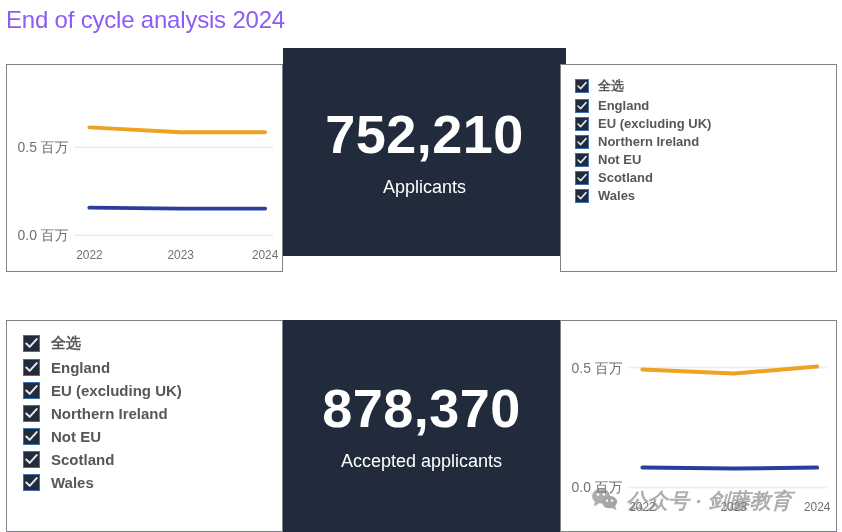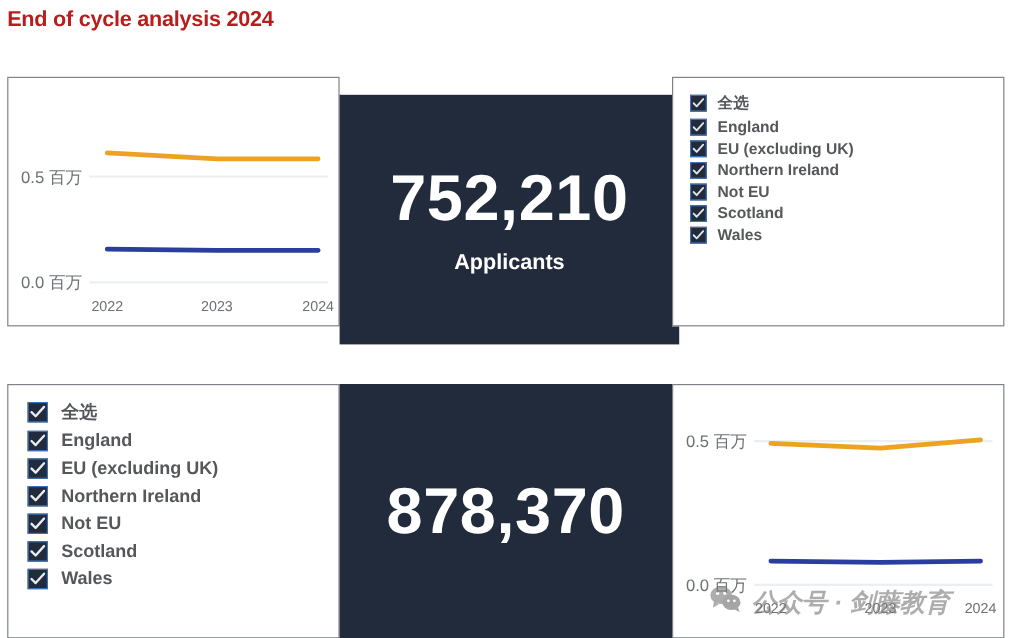--- a/index.html
+++ b/index.html
@@ -13,23 +13,23 @@
     font-family: "Liberation Sans", "DejaVu Sans", sans-serif;
     position: relative;
     overflow: hidden;
   }
 
   
   .page-title {
     position: absolute;
     left: 6px;
     top: 6px;
-    font-size: 18px;
-    font-weight: bold;
-    color: #b91c1c;
+    font-size: 24px;
+    font-weight: normal;
+    color: #8b5cf6;
     letter-spacing: -0.2px;
     white-space: nowrap;
   }
 
   
   .panel {
     position: absolute;
     box-sizing: border-box;
     background: #ffffff;
   }
@@ -52,21 +52,21 @@
   }
   .kpi-value {
     font-size: 54px;
     font-weight: bold;
     line-height: 1;
     letter-spacing: 0.5px;
   }
   .kpi-label {
     margin-top: 16px;
     font-size: 18px;
-    font-weight: bold;
+    font-weight: normal;
   }
 
   
   .check-list {
     height: 100%;
     box-sizing: border-box;
     padding: 12px 0 0 14px;
     display: flex;
     flex-direction: column;
     font-weight: bold;
@@ -153,21 +153,21 @@
       <text class="tick-text" x="62" y="88" font-size="14" text-anchor="end">0.5 百万</text>
       <text class="tick-text" x="62" y="177" font-size="14" text-anchor="end">0.0 百万</text>
 
       <text class="tick-text" x="83" y="196" font-size="12" text-anchor="middle">2022</text>
       <text class="tick-text" x="175" y="196" font-size="12" text-anchor="middle">2023</text>
       <text class="tick-text" x="260" y="196" font-size="12" text-anchor="middle">2024</text>
     </svg>
   </div>
 </div>
 
-<div class="panel dark" style="left:283px; top:79px; width:283px; height:208px;">
+<div class="panel dark" style="left:283px; top:48px; width:283px; height:208px;">
   <div class="kpi">
     <div class="kpi-value">752,210</div>
     <div class="kpi-label">Applicants</div>
   </div>
 </div>
 
 <div class="panel bordered" style="left:560px; top:64px; width:277px; height:208px;">
   <div class="check-list">
 
     <div class="check-row">
@@ -301,20 +301,21 @@
       </span>
       <span class="check-label">Wales</span>
     </div>
 
   </div>
 </div>
 
 <div class="panel dark" style="left:283px; top:320px; width:277px; height:212px;">
   <div class="kpi">
     <div class="kpi-value">878,370</div>
+    <div class="kpi-label">Accepted applicants</div>
   </div>
 </div>
 
 <div class="panel bordered" style="left:560px; top:320px; width:277px; height:212px;">
   <div class="chart">
     <svg viewBox="0 0 277 212" preserveAspectRatio="none">
 
       <line x1="68" y1="47" x2="268" y2="47" stroke="#eceff1" stroke-width="2"></line>
       <line x1="68" y1="168" x2="268" y2="168" stroke="#eceff1" stroke-width="2"></line>
 

